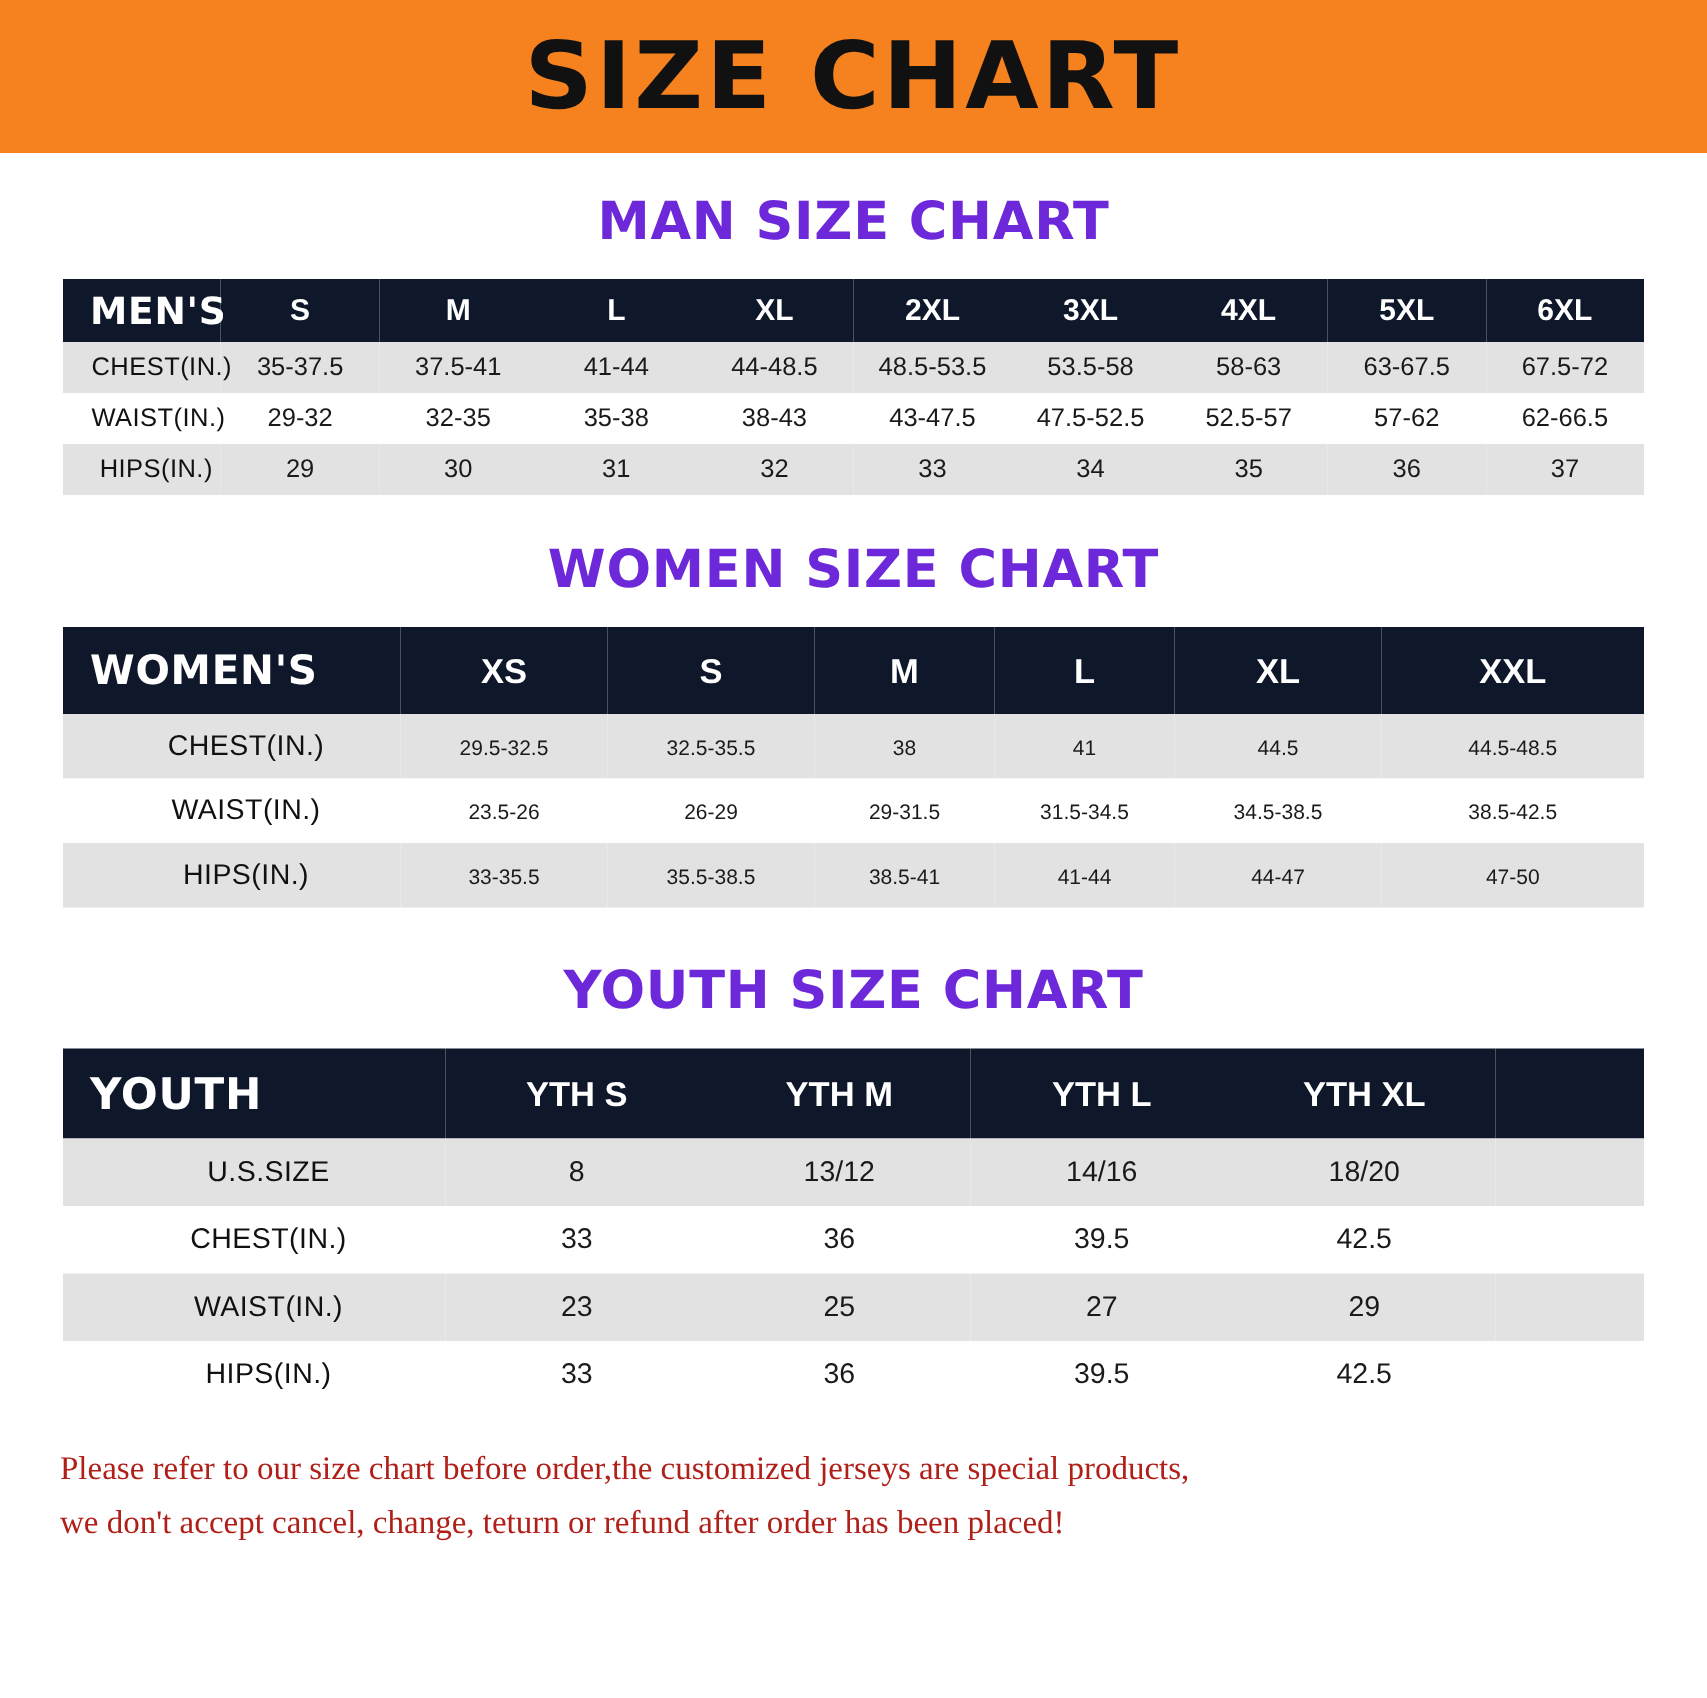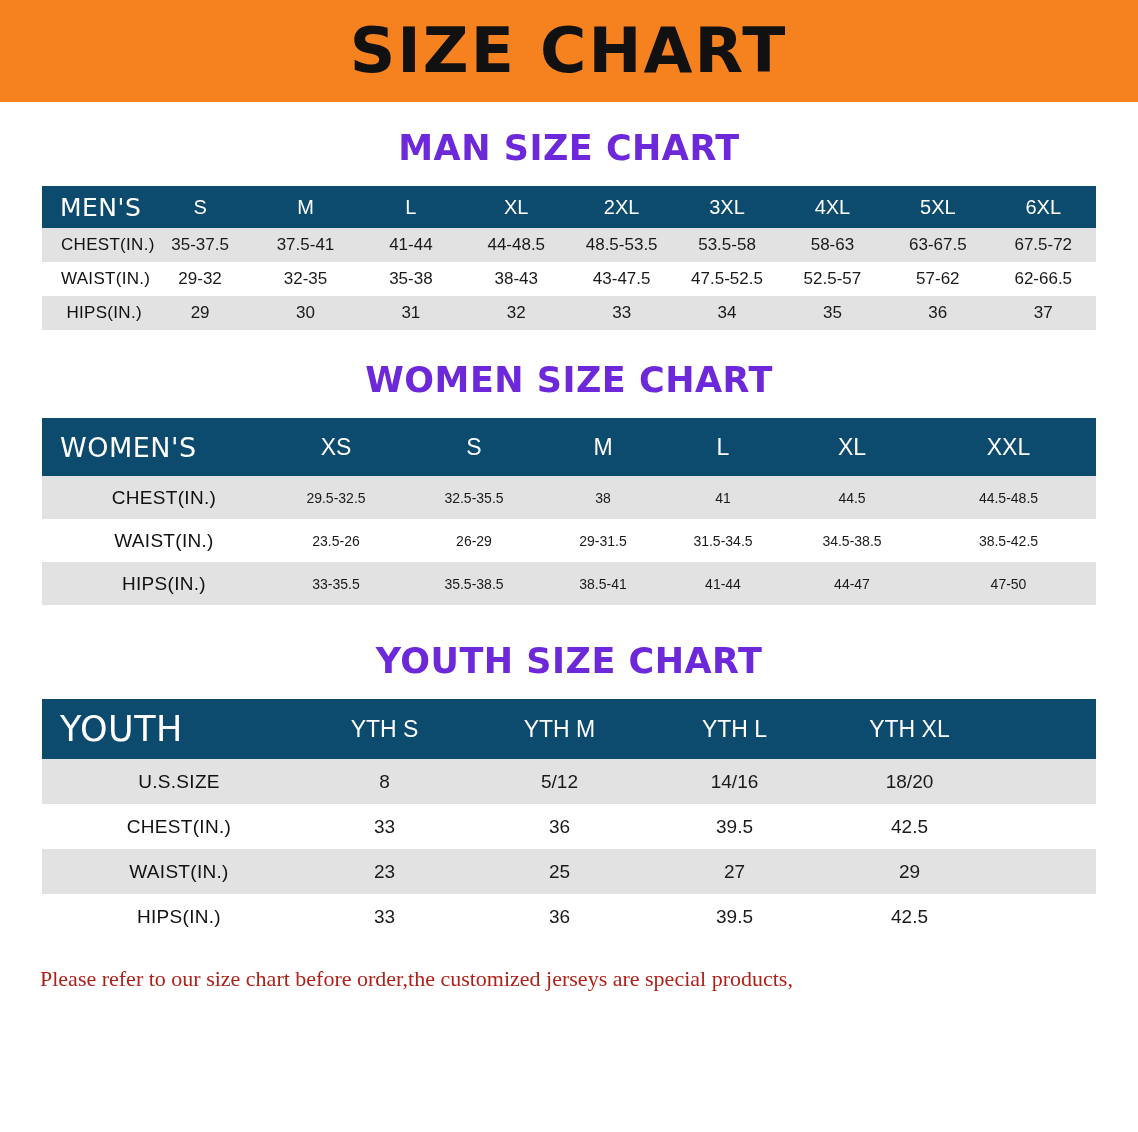--- a/index.html
+++ b/index.html
@@ -59,23 +59,23 @@
     width: 1054px;
     border-collapse: collapse;
     table-layout: fixed;
   }
   th, td {
     padding: 0;
     text-align: center;
     font-family: "Liberation Sans", sans-serif;
   }
   thead th {
-    background: #0c4a6e;
+    background: #0f172a;
     color: #ffffff;
-    font-weight: normal;
+    font-weight: bold;
   }
   .row-label {
     text-align: center;
     font-weight: normal;
     color: #111111;
     padding-left: 19px;
   }
   .hdr-label {
     text-align: left;
     padding-left: 18px !important;
@@ -96,21 +96,21 @@
   
   #women-table { margin-top: 18px; }
   #women-table thead th { height: 58px; font-size: 23px; }
   #women-table thead th.hdr-label { font-size: 27px; }
   #women-table tbody td { height: 43px; font-size: 14px; }
   #women-table tbody td.row-label { font-size: 19px; letter-spacing: 0.3px; }
 
   
   #youth-table { margin-top: 18px; }
   #youth-table thead th { height: 60px; font-size: 23px; }
-  #youth-table thead th.hdr-label { font-size: 35px; }
+  #youth-table thead th.hdr-label { font-size: 29px; }
   #youth-table tbody td { height: 45px; font-size: 19px; }
   #youth-table tbody td.row-label { font-size: 19px; letter-spacing: 0.3px; }
 
   
   .note {
     margin: 22px 40px 0 40px;
     color: #b01f18;
     font-family: Liberation Serif, serif;
     font-size: 22px;
     line-height: 1.62;
@@ -258,21 +258,21 @@
           <th>YTH M</th>
           <th>YTH L</th>
           <th>YTH XL</th>
           <th></th>
         </tr>
       </thead>
       <tbody>
         <tr class="shade">
           <td class="row-label">U.S.SIZE</td>
           <td>8</td>
-          <td>5/12</td>
+          <td>13/12</td>
           <td>14/16</td>
           <td>18/20</td>
           <td></td>
         </tr>
         <tr class="plain">
           <td class="row-label">CHEST(IN.)</td>
           <td>33</td>
           <td>36</td>
           <td>39.5</td>
           <td>42.5</td>
@@ -293,15 +293,16 @@
           <td>39.5</td>
           <td>42.5</td>
           <td></td>
         </tr>
       </tbody>
     </table>
   </div>
 
   <div class="note">
     <span class="note-line">Please refer to our size chart before order,the customized jerseys are special products,</span>
+    <span class="note-line">we don't accept cancel, change, teturn or refund after order has been placed!</span>
   </div>
 
 </div>
 
 </body></html>

